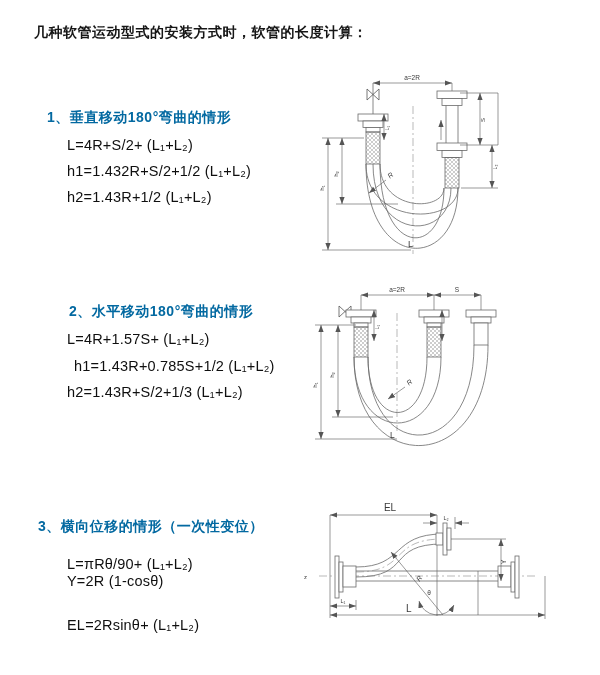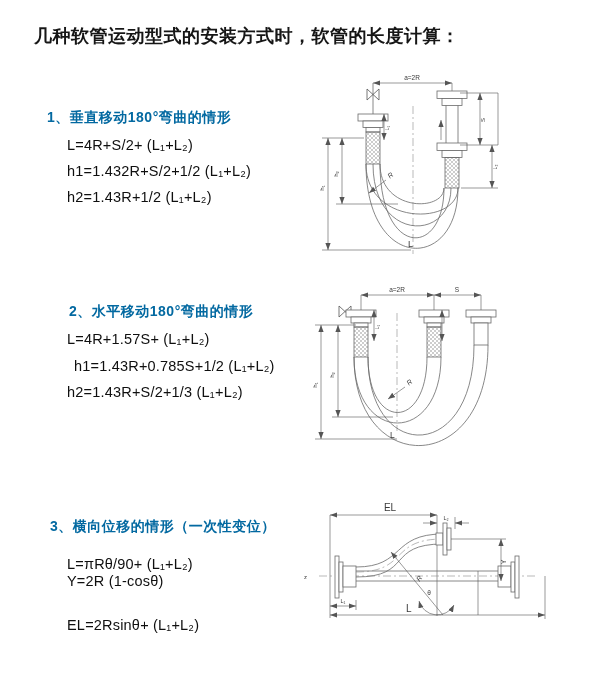--- a/index.html
+++ b/index.html
@@ -7,21 +7,21 @@
   body {
     position:relative;
     background:#ffffff;
     font-family:"Liberation Sans", sans-serif;
     color:#111;
     overflow:hidden;
   }
   .abs { position:absolute; white-space:nowrap; }
   .page-title {
     left:34px; top:24px;
-    font-size:18px; font-weight:700; letter-spacing:0.5px; color:#161616;
+    font-size:14px; font-weight:700; letter-spacing:0.5px; color:#161616;
   }
   .sec-heading {
     font-size:14px; font-weight:700; letter-spacing:0.5px; color:#0369a1;
   }
   .formula {
     font-size:14.5px; font-weight:400; color:#0f0f0f; letter-spacing:0.2px;
   }
   svg { position:absolute; overflow:visible; }
   .dln { stroke:#6a6a6a; stroke-width:0.8; fill:none; }
   .fl  { stroke:#6a6a6a; stroke-width:0.8; fill:#ffffff; }
@@ -39,21 +39,21 @@
 <div class="abs sec-heading" style="left:47px; top:109px;">1、垂直移动180°弯曲的情形</div>
 <div class="abs formula" style="left:67px; top:137px;">L=4R+S/2+ (L₁+L₂)</div>
 <div class="abs formula" style="left:67px; top:163px;">h1=1.432R+S/2+1/2 (L₁+L₂)</div>
 <div class="abs formula" style="left:67px; top:189px;">h2=1.43R+1/2 (L₁+L₂)</div>
 
 <div class="abs sec-heading" style="left:47px; top:303px;margin-left:22px;">2、水平移动180°弯曲的情形</div>
 <div class="abs formula" style="left:67px; top:331px;">L=4R+1.57S+ (L₁+L₂)</div>
 <div class="abs formula" style="left:74px; top:358px;">h1=1.43R+0.785S+1/2 (L₁+L₂)</div>
 <div class="abs formula" style="left:67px; top:384px;">h2=1.43R+S/2+1/3 (L₁+L₂)</div>
 
-<div class="abs sec-heading" style="left:50px; top:518px;">3、横向位移的情形（一次性变位）</div>
+<div class="abs sec-heading" style="left:38px; top:518px;">3、横向位移的情形（一次性变位）</div>
 <div class="abs formula" style="left:67px; top:556px;">L=πRθ/90+ (L₁+L₂)</div>
 <div class="abs formula" style="left:67px; top:573px;">Y=2R (1-cosθ)</div>
 <div class="abs formula" style="left:67px; top:617px;">EL=2Rsinθ+ (L₁+L₂)</div>
 
 <svg style="left:308px; top:66px;" width="232" height="192" viewBox="0 0 232 192">
   <defs>
     <pattern id="braid1" width="4" height="4" patternUnits="userSpaceOnUse">
       <path d="M0,0 L4,4 M4,0 L0,4" stroke="#9a9a9a" stroke-width="0.5"></path>
     </pattern>
     <marker id="m1" markerWidth="8" markerHeight="6" refX="7" refY="2.6" orient="auto-start-reverse" markerUnits="userSpaceOnUse">

